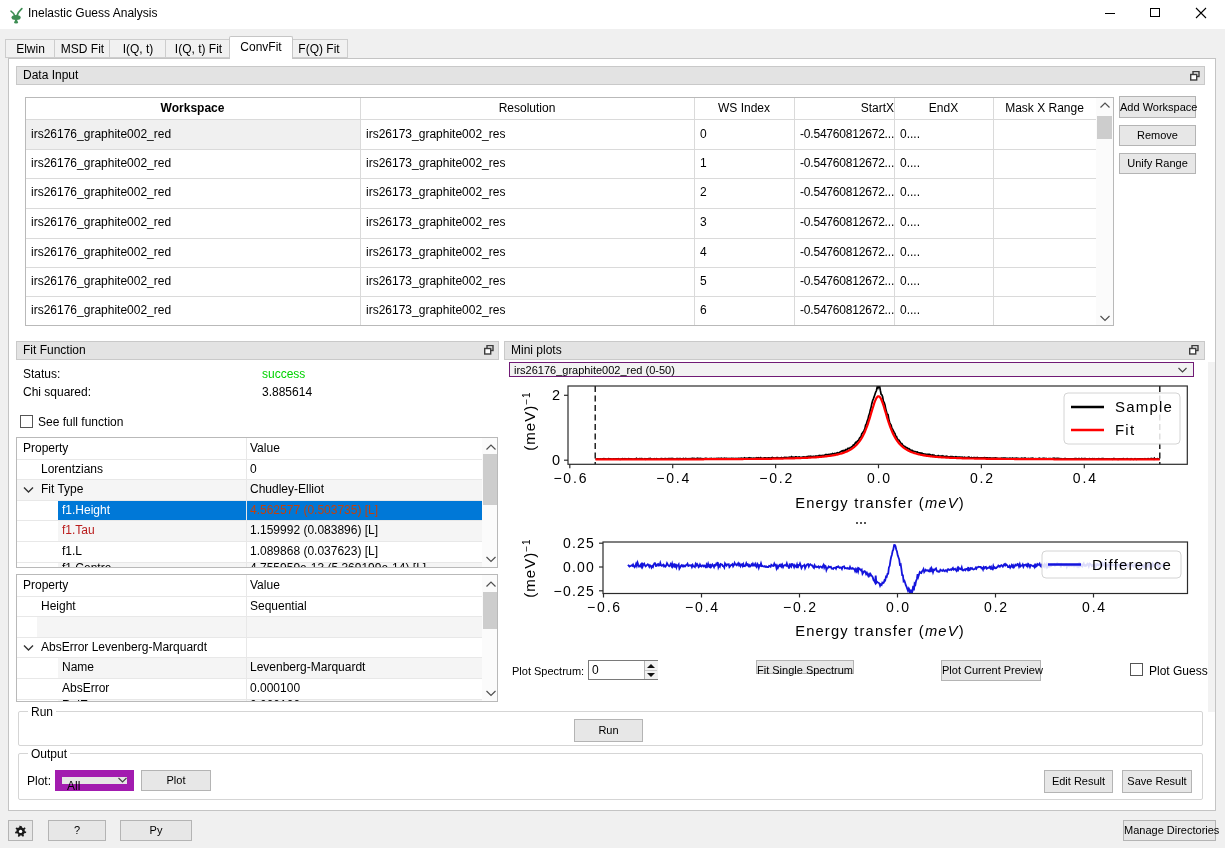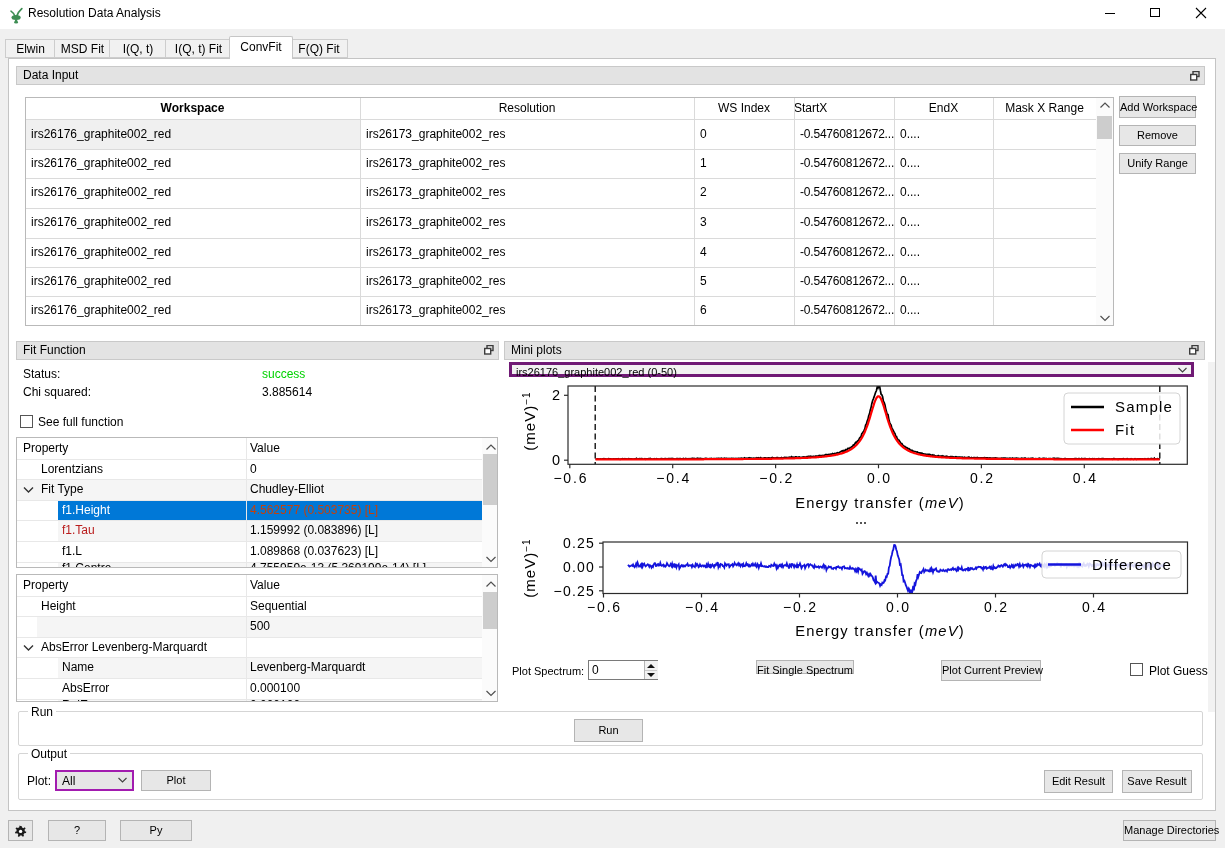--- a/index.html
+++ b/index.html
@@ -14,21 +14,21 @@
 .cell{position:absolute;overflow:hidden;white-space:nowrap}
 </style></head><body>
 <div class="abs" style="left:0;top:0;width:1225px;height:29px;background:#ffffff"></div>
 <svg class="abs" style="left:8px;top:4px" width="19" height="20" viewBox="0 0 19 20">
 <path d="M7.6 13.5 C6.9 10.8 5.2 8.6 3.0 7.2" fill="none" stroke="#3e8e54" stroke-width="1.6" stroke-linecap="round"></path>
 <path d="M8.4 13.0 C9.2 9.8 11.2 6.9 13.8 4.6" fill="none" stroke="#3e8e54" stroke-width="1.8" stroke-linecap="round"></path>
 <ellipse cx="8.1" cy="13.6" rx="4.6" ry="2.5" fill="#3e8e54"></ellipse>
 <path d="M6.8 15.5 L9.4 15.5 L9.0 18.6 L7.2 18.6 Z" fill="#3e8e54"></path>
 <ellipse cx="8.1" cy="18.3" rx="2.1" ry="1.2" fill="#3e8e54"></ellipse>
   </svg>
-<div class="abs" style="left:28px;top:6px;font-size:12px">Resolution Data Analysis</div>
+<div class="abs" style="left:28px;top:6px;font-size:12px">Inelastic Guess Analysis</div>
 <div class="abs" style="left:1105px;top:13px;width:10px;height:1px;background:#000"></div>
 <div class="abs" style="left:1150px;top:8px;width:10px;height:9px;border:1px solid #000"></div>
 <svg class="abs" style="left:1195px;top:7px" width="12" height="12">
     <path d="M1,1 L11,11 M11,1 L1,11" stroke="#000" stroke-width="1.1"></path>
   </svg>
 <div class="abs" style="left:5px;top:39px;width:51px;height:19px;background:#f1f1f1;border:1px solid #cdcdcd;text-align:center;line-height:18px;z-index:1">Elwin</div>
 <div class="abs" style="left:54px;top:39px;width:57px;height:19px;background:#f1f1f1;border:1px solid #cdcdcd;text-align:center;line-height:18px;z-index:1">MSD Fit</div>
 <div class="abs" style="left:109px;top:39px;width:58px;height:19px;background:#f1f1f1;border:1px solid #cdcdcd;text-align:center;line-height:18px;z-index:1">I(Q, t)</div>
 <div class="abs" style="left:165px;top:39px;width:67px;height:19px;background:#f1f1f1;border:1px solid #cdcdcd;text-align:center;line-height:18px;z-index:1">I(Q, t) Fit</div>
 <div class="abs" style="left:229px;top:36px;width:64px;height:23px;background:#fff;border:1px solid #c6c6c6;border-bottom:none;border-radius:2px 2px 0 0;text-align:center;line-height:21px;z-index:5">ConvFit</div>
@@ -36,21 +36,21 @@
 <div class="abs" style="left:8px;top:58px;width:1208px;height:753px;background:#fff;border:1px solid #c4c4c4"></div>
 <div class="hdr" style="left:16px;top:66px;width:1189px">Data Input</div>
 <svg class="abs" style="left:1190px;top:71px" width="10" height="10">
     <rect x="3" y="0.5" width="6" height="5" fill="none" stroke="#3c3c3c" stroke-width="1.4"></rect>
     <rect x="0.7" y="3.5" width="6" height="5.5" fill="#fff" stroke="#3c3c3c" stroke-width="1.4"></rect>
   </svg>
 <div class="abs" style="left:25px;top:97px;width:1089px;height:229px;background:#fff;border:1px solid #b9b9b9"></div>
 <div class="cell" style="left:25px;top:97px;width:335px;height:22px;line-height:22px;text-align:center;font-weight:bold">Workspace</div>
 <div class="cell" style="left:360px;top:97px;width:334px;height:22px;line-height:22px;text-align:center;font-weight:normal">Resolution</div>
 <div class="cell" style="left:694px;top:97px;width:100px;height:22px;line-height:22px;text-align:center;font-weight:normal">WS Index</div>
-<div class="cell" style="left:794px;top:97px;width:100px;height:22px;line-height:22px;text-align:left;font-weight:normal">StartX</div>
+<div class="cell" style="left:794px;top:97px;width:100px;height:22px;line-height:22px;text-align:right;font-weight:normal">StartX</div>
 <div class="cell" style="left:894px;top:97px;width:99px;height:22px;line-height:22px;text-align:center;font-weight:normal">EndX</div>
 <div class="cell" style="left:993px;top:97px;width:103px;height:22px;line-height:22px;text-align:center;font-weight:normal">Mask X Range</div>
 <div class="gline" style="left:26px;top:119px;width:1070px;height:1px"></div>
 <div class="gline" style="left:360px;top:98px;width:1px;height:227px"></div>
 <div class="gline" style="left:694px;top:98px;width:1px;height:227px"></div>
 <div class="gline" style="left:794px;top:98px;width:1px;height:227px"></div>
 <div class="gline" style="left:894px;top:98px;width:1px;height:227px"></div>
 <div class="gline" style="left:993px;top:98px;width:1px;height:227px"></div>
 <div class="gline" style="left:1096px;top:98px;width:1px;height:227px"></div>
 <div class="abs" style="left:26px;top:120px;width:334px;height:29px;background:#f0f0f0"></div>
@@ -154,21 +154,20 @@
       <polyline points="0.5,1 5.0,5.5 9.5,1" fill="none" stroke="#505050" stroke-width="1.2"></polyline>
     </svg>
 <div class="abs" style="left:466px;top:16px;width:15px;height:51px;background:#cdcdcd"></div>
 </div>
 <div class="abs" style="left:16px;top:574px;width:482px;height:128px;background:#fff;border:1px solid #b9b9b9;overflow:hidden">
 <div class="cell" style="left:6px;top:0.0px;width:200px;height:20.6px;line-height:20.6px">Property</div>
 <div class="cell" style="left:233px;top:0.0px;width:200px;height:20.6px;line-height:20.6px">Value</div>
 <div class="cell" style="left:24px;top:20.6px;width:205px;height:20.6px;line-height:20.6px;color:#000">Height</div>
 <div class="cell" style="left:233px;top:20.6px;width:226px;height:20.6px;line-height:20.6px;color:#000">Sequential</div>
 <div class="abs" style="left:20px;top:41.2px;width:445px;height:20.6px;background:#f5f5f5"></div>
-<div class="cell" style="left:233px;top:41.2px;width:226px;height:20.6px;line-height:20.6px;color:#000">500</div>
 <svg class="abs" style="left:6px;top:68.8px" width="11" height="8">
       <polyline points="1,1.5 5.5,6 10,1.5" fill="none" stroke="#333" stroke-width="1.4"></polyline>
     </svg>
 <div class="cell" style="left:24px;top:61.8px;width:205px;height:20.6px;line-height:20.6px;color:#000">AbsError Levenberg-Marquardt</div>
 <div class="cell" style="left:233px;top:61.8px;width:226px;height:20.6px;line-height:20.6px;color:#000"></div>
 <div class="abs" style="left:41px;top:82.4px;width:424px;height:20.6px;background:#f5f5f5"></div>
 <div class="cell" style="left:45px;top:82.4px;width:184px;height:20.6px;line-height:20.6px;color:#000">Name</div>
 <div class="cell" style="left:233px;top:82.4px;width:226px;height:20.6px;line-height:20.6px;color:#000">Levenberg-Marquardt</div>
 <div class="cell" style="left:45px;top:103.0px;width:184px;height:20.6px;line-height:20.6px;color:#000">AbsError</div>
 <div class="cell" style="left:233px;top:103.0px;width:226px;height:20.6px;line-height:20.6px;color:#000">0.000100</div>
@@ -189,21 +188,21 @@
 <svg class="abs" style="left:469px;top:115px" width="10" height="7">
       <polyline points="0.5,1 5.0,5.5 9.5,1" fill="none" stroke="#505050" stroke-width="1.2"></polyline>
     </svg>
 <div class="abs" style="left:466px;top:17px;width:15px;height:37px;background:#cdcdcd"></div>
 </div>
 <div class="hdr" style="left:504px;top:341px;width:701px">Mini plots</div>
 <svg class="abs" style="left:1189px;top:345px" width="10" height="10">
     <rect x="3" y="0.5" width="6" height="5" fill="none" stroke="#3c3c3c" stroke-width="1.4"></rect>
     <rect x="0.7" y="3.5" width="6" height="5.5" fill="#fff" stroke="#3c3c3c" stroke-width="1.4"></rect>
   </svg>
-<div class="abs" style="left:509px;top:362px;width:685px;height:15px;background:#f2f2f2;border:3px solid #701a75;line-height:14px;padding-left:4px;font-size:11px">irs26176_graphite002_red (0-50)</div>
+<div class="abs" style="left:509px;top:362px;width:685px;height:15px;background:#f2f2f2;border:1px solid #701a75;line-height:14px;padding-left:4px;font-size:11px">irs26176_graphite002_red (0-50)</div>
 <svg class="abs" style="left:1178px;top:367px" width="9" height="7">
     <polyline points="0.5,1 4.5,5.0 8.5,1" fill="none" stroke="#404040" stroke-width="1.1"></polyline>
   </svg>
 <div class="abs" style="left:1208px;top:362px;width:7px;height:350px;background:#f2f2f2"></div>
 <svg class="abs" style="left:504px;top:378px" width="700" height="140">
 <rect x="64" y="8" width="619.3" height="78.30000000000001" fill="#fff" stroke="none"></rect>
 <clipPath id="c1">
       <rect x="64" y="8" width="619.3" height="78.30000000000001"></rect>
     </clipPath>
 <line x1="91.2" y1="8" x2="91.2" y2="86.3" stroke="#000" stroke-width="1.3" stroke-dasharray="6,3.5"></line>
@@ -279,21 +278,21 @@
 <div class="btn" style="left:756px;top:660px;width:98px;height:14px;line-height:19px">Fit Single Spectrum</div>
 <div class="btn" style="left:941px;top:660px;width:100px;height:21px;line-height:19px">Plot Current Preview</div>
 <div class="abs" style="left:1130px;top:663px;width:13px;height:13px;background:#fff;border:1px solid #555"></div>
 <div class="abs" style="left:1149px;top:664px">Plot Guess</div>
 <div class="grp" style="left:18px;top:711px;width:1185px;height:35px"></div>
 <div class="grplbl" style="left:28px;top:705px">Run</div>
 <div class="btn" style="left:574px;top:719px;width:69px;height:23px;line-height:21px">Run</div>
 <div class="grp" style="left:18px;top:753px;width:1185px;height:47px"></div>
 <div class="grplbl" style="left:28px;top:747px">Output</div>
 <div class="abs" style="left:27px;top:774px">Plot:</div>
-<div class="abs" style="left:55px;top:770px;width:79px;height:21px;background:#e6e6e6;border:2px solid #a21caf;line-height:19px;padding-left:5px">All</div>
+<div class="abs" style="left:55px;top:770px;width:79px;height:21px;background:#e6e6e6;border:7px solid #a21caf;line-height:19px;padding-left:5px">All</div>
 <svg class="abs" style="left:118px;top:777px" width="9" height="7">
     <polyline points="0.5,1 4.5,5.0 8.5,1" fill="none" stroke="#404040" stroke-width="1.1"></polyline>
   </svg>
 <div class="btn" style="left:141px;top:770px;width:70px;height:21px;line-height:19px">Plot</div>
 <div class="btn" style="left:1044px;top:770px;width:69px;height:23px;line-height:21px">Edit Result</div>
 <div class="btn" style="left:1122px;top:770px;width:70px;height:23px;line-height:21px">Save Result</div>
 <div class="btn" style="left:8px;top:820px;width:25px;height:21px"></div>
 <svg class="abs" style="left:13px;top:824px" width="15" height="15" viewBox="0 0 15 15">
 <path d="M7.5 2 L8.6 2 L9 3.6 a4 4 0 0 1 1.3 0.55 L11.8 3.3 L12.6 4.6 L11.5 5.8 a4 4 0 0 1 0.3 1.4 L13.3 7.8 L13 9.1 L11.3 9.2 a4 4 0 0 1 -0.8 1.2 L11 12.1 L9.8 12.8 L8.6 11.5 a4 4 0 0 1 -1.4 0 L6 12.9 L4.8 12.2 L5.3 10.4 a4 4 0 0 1 -1 -1.1 L2.4 9.4 L2 8.1 L3.5 7.2 a4 4 0 0 1 0.2 -1.4 L2.5 4.5 L3.4 3.4 L5.1 4 a4 4 0 0 1 1.2 -0.7 L6.5 1.6 Z" fill="#1a1a1a"></path>
 <circle cx="7.6" cy="7.4" r="1.7" fill="#fff"></circle>

